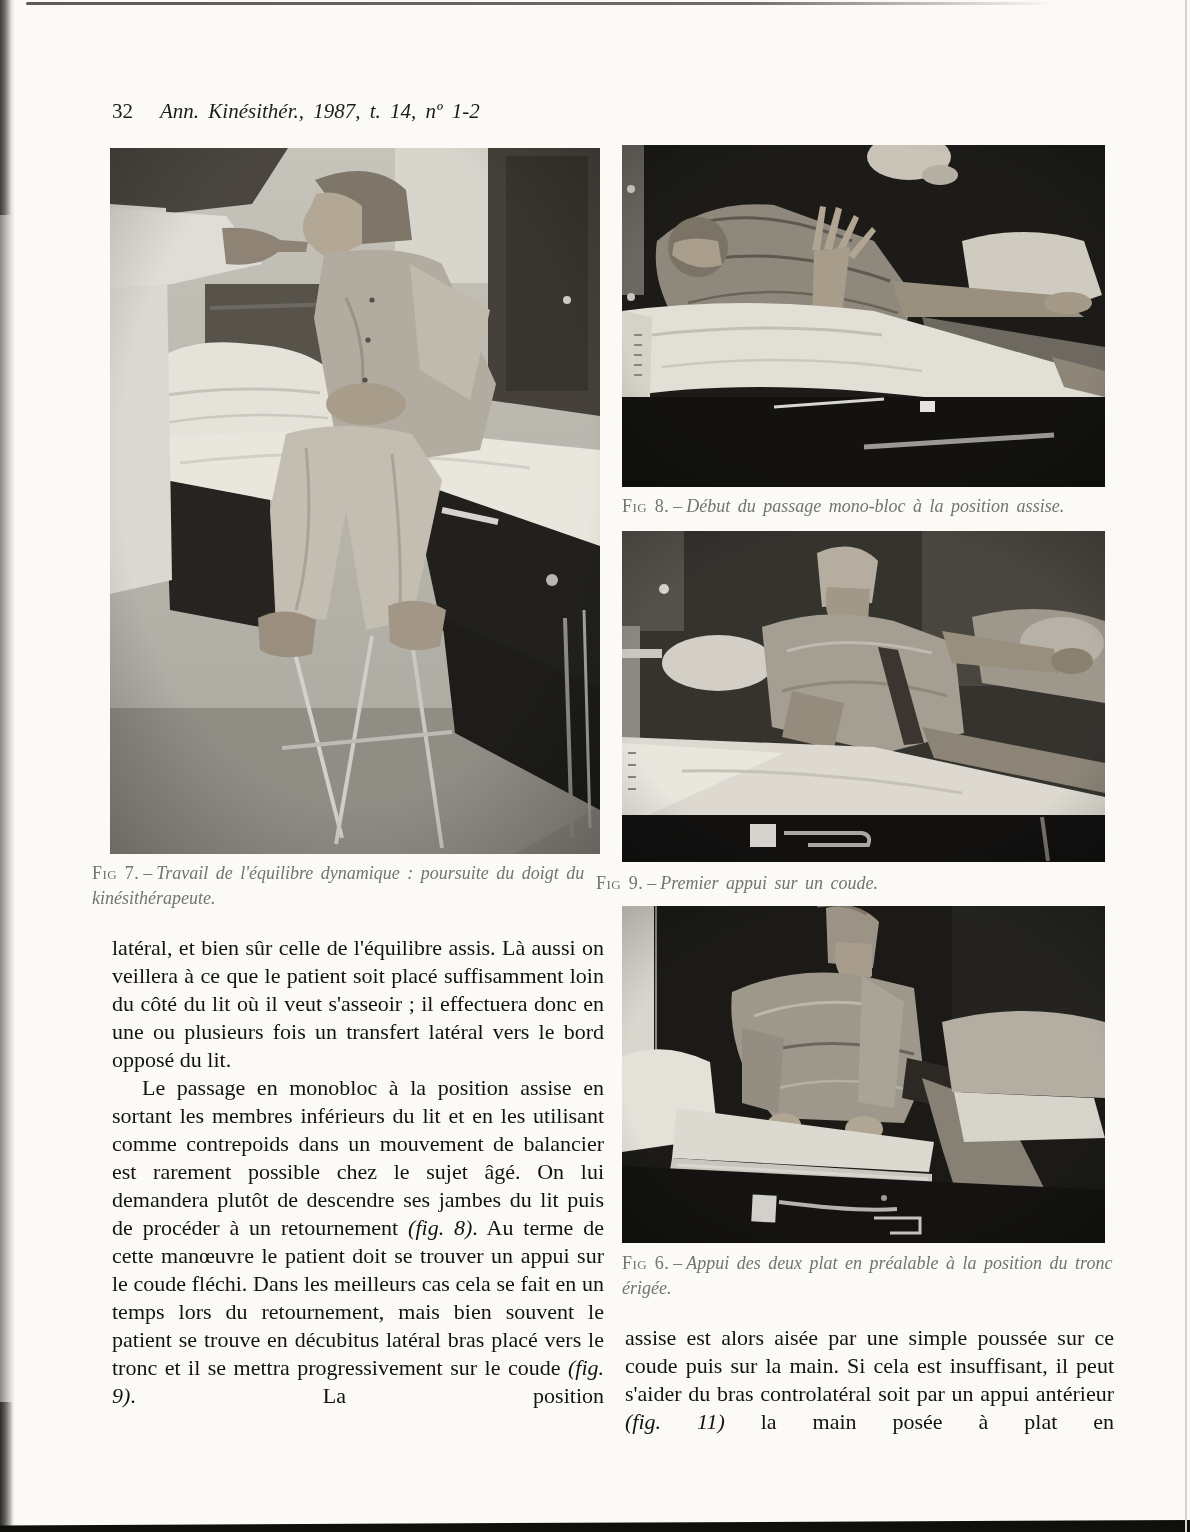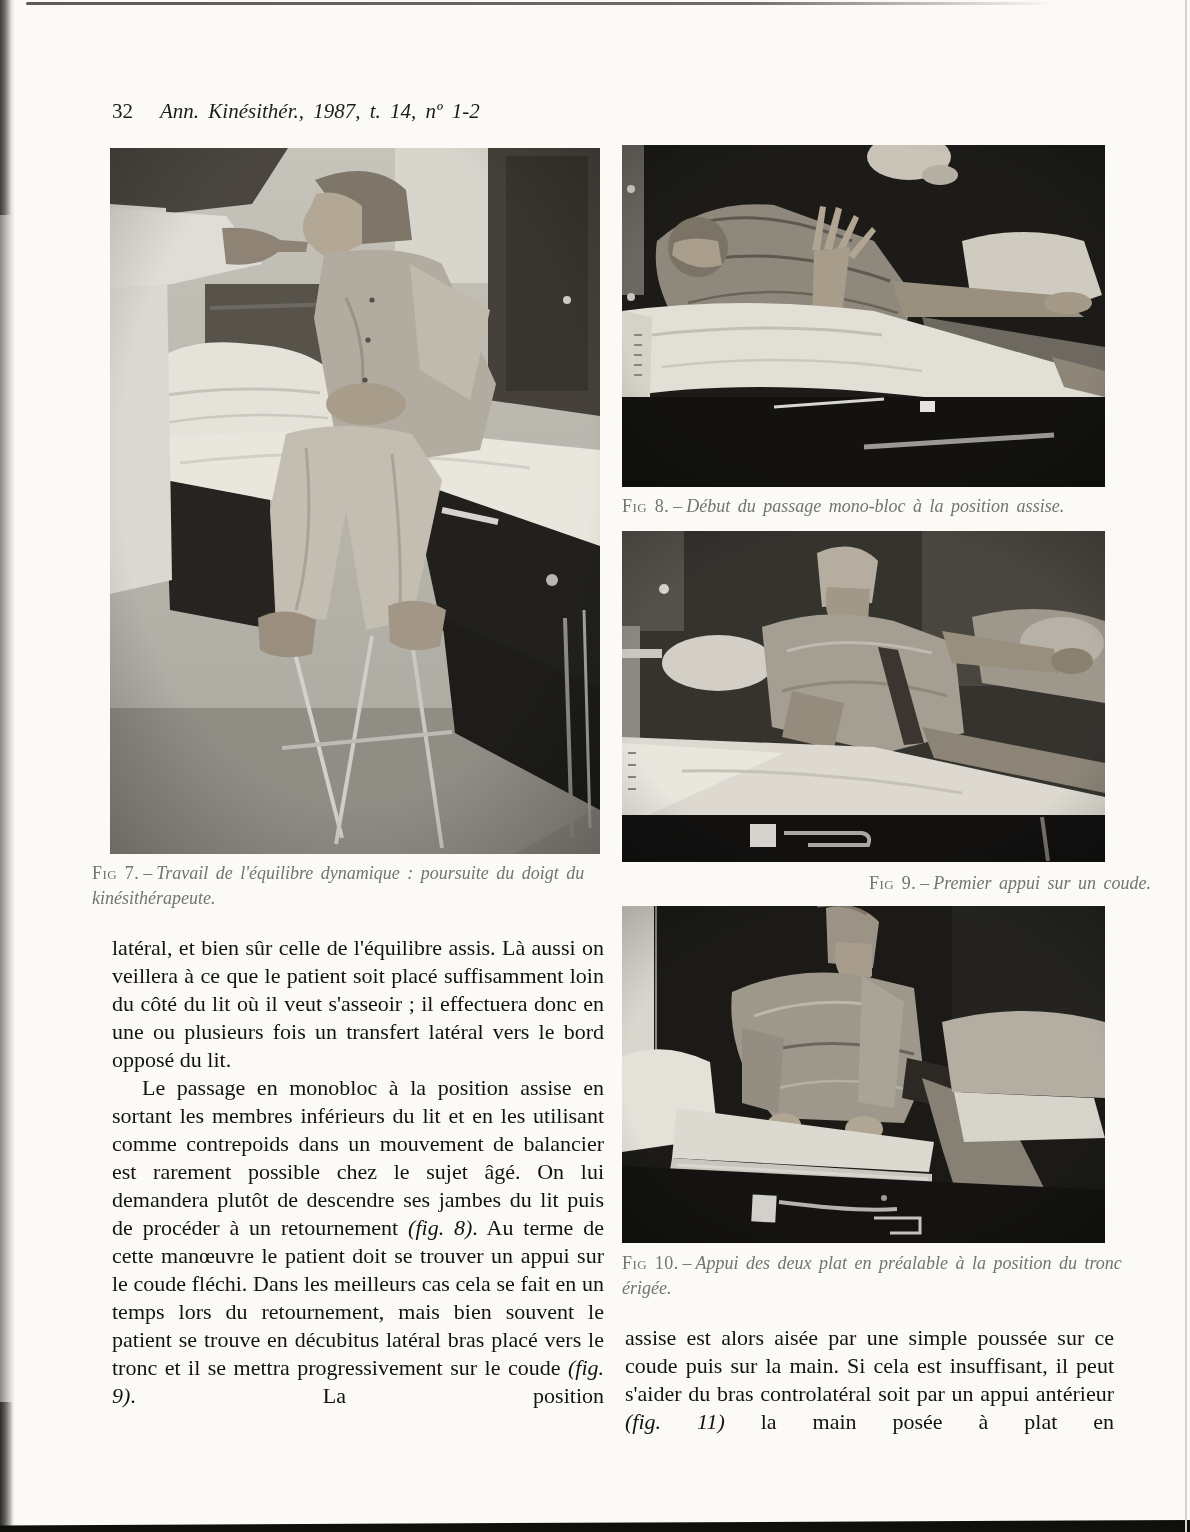--- a/index.html
+++ b/index.html
@@ -224,21 +224,21 @@
         </g>
         <rect x="0" y="284" width="483" height="47" fill="#121110"></rect>
         <rect x="128" y="293" width="26" height="23" fill="#d5d3cd"></rect>
         <path d="M162,302 h78 q10,2 6,12 h-60" stroke="#a9a7a1" stroke-width="4" fill="none"></path>
         <line x1="420" y1="286" x2="426" y2="330" stroke="#77746d" stroke-width="4"></line>
       </g>
       <rect width="483" height="331" fill="url(#vg9)"></rect>
     </svg>
   </div>
 
-  <div class="caption" style="left:636px;top:871px;width:515px;text-align:right;">
+  <div class="caption" style="left:596px;top:871px;width:515px;">
     <span class="fig-label">Fig 9.</span><span class="fig-dash">–</span><span class="fig-text">Premier appui sur un coude.</span>
   </div>
 
   <div class="photo" style="left:622px;top:906px;width:483px;height:337px;">
     <svg viewBox="0 0 483 337" xmlns="http://www.w3.org/2000/svg">
       <defs>
         <radialGradient id="vg10" cx="50%" cy="50%" r="80%">
           <stop offset="62%" stop-color="rgba(0,0,0,0)"></stop>
             <stop offset="100%" stop-color="rgba(0,0,0,0.30)"></stop>
         </radialGradient>
@@ -273,21 +273,21 @@
         <rect x="130" y="289" width="24" height="27" fill="#d2d0ca" transform="rotate(3 142 302)"></rect>
         <path d="M157,296 q78,10 118,7" stroke="#b5b3ad" stroke-width="4" fill="none"></path>
         <path d="M252,312 h46 v15 h-30" stroke="#c6c4be" stroke-width="3" fill="none"></path>
         <circle cx="262" cy="292" r="3" fill="#9c9a94"></circle>
       </g>
       <rect width="483" height="337" fill="url(#vg10)"></rect>
     </svg>
   </div>
 
   <div class="caption" style="left:622px;top:1251px;width:505px;">
-    <span class="fig-label">Fig 10.</span><span class="fig-dash">–</span><span class="fig-text">Appui des deux plat en préalable à la position du tronc érigée.</span>
+    <span class="fig-label">Fig 6.</span><span class="fig-dash">–</span><span class="fig-text">Appui des deux plat en préalable à la position du tronc érigée.</span>
   </div>
 
   <div class="col" style="left:112px;top:934px;width:492px;">
     <p>latéral, et bien sûr celle de l'équilibre assis. Là aussi on veillera à ce que le patient soit placé suffisamment loin du côté du lit où il veut s'asseoir ; il effectuera donc en une ou plusieurs fois un transfert latéral vers le bord opposé du lit.</p>
     <p class="indent jlast">Le passage en monobloc à la position assise en sortant les membres inférieurs du lit et en les utilisant comme contrepoids dans un mouvement de balancier est rarement possible chez le sujet âgé. On lui demandera plutôt de descendre ses jambes du lit puis de procéder à un retournement <i>(fig. 8)</i>. Au terme de cette manœuvre le patient doit se trouver un appui sur le coude fléchi. Dans les meilleurs cas cela se fait en un temps lors du retournement, mais bien souvent le patient se trouve en décubitus latéral bras placé vers le tronc et il se mettra progressivement sur le coude <i>(fig. 9)</i>. La position</p>
   </div>
 
   <div class="col" style="left:625px;top:1324px;width:489px;">
     <p class="jlast">assise est alors aisée par une simple poussée sur ce coude puis sur la main. Si cela est insuffisant, il peut s'aider du bras controlatéral soit par un appui antérieur <i>(fig. 11)</i> la main posée à plat en</p>
   </div>

